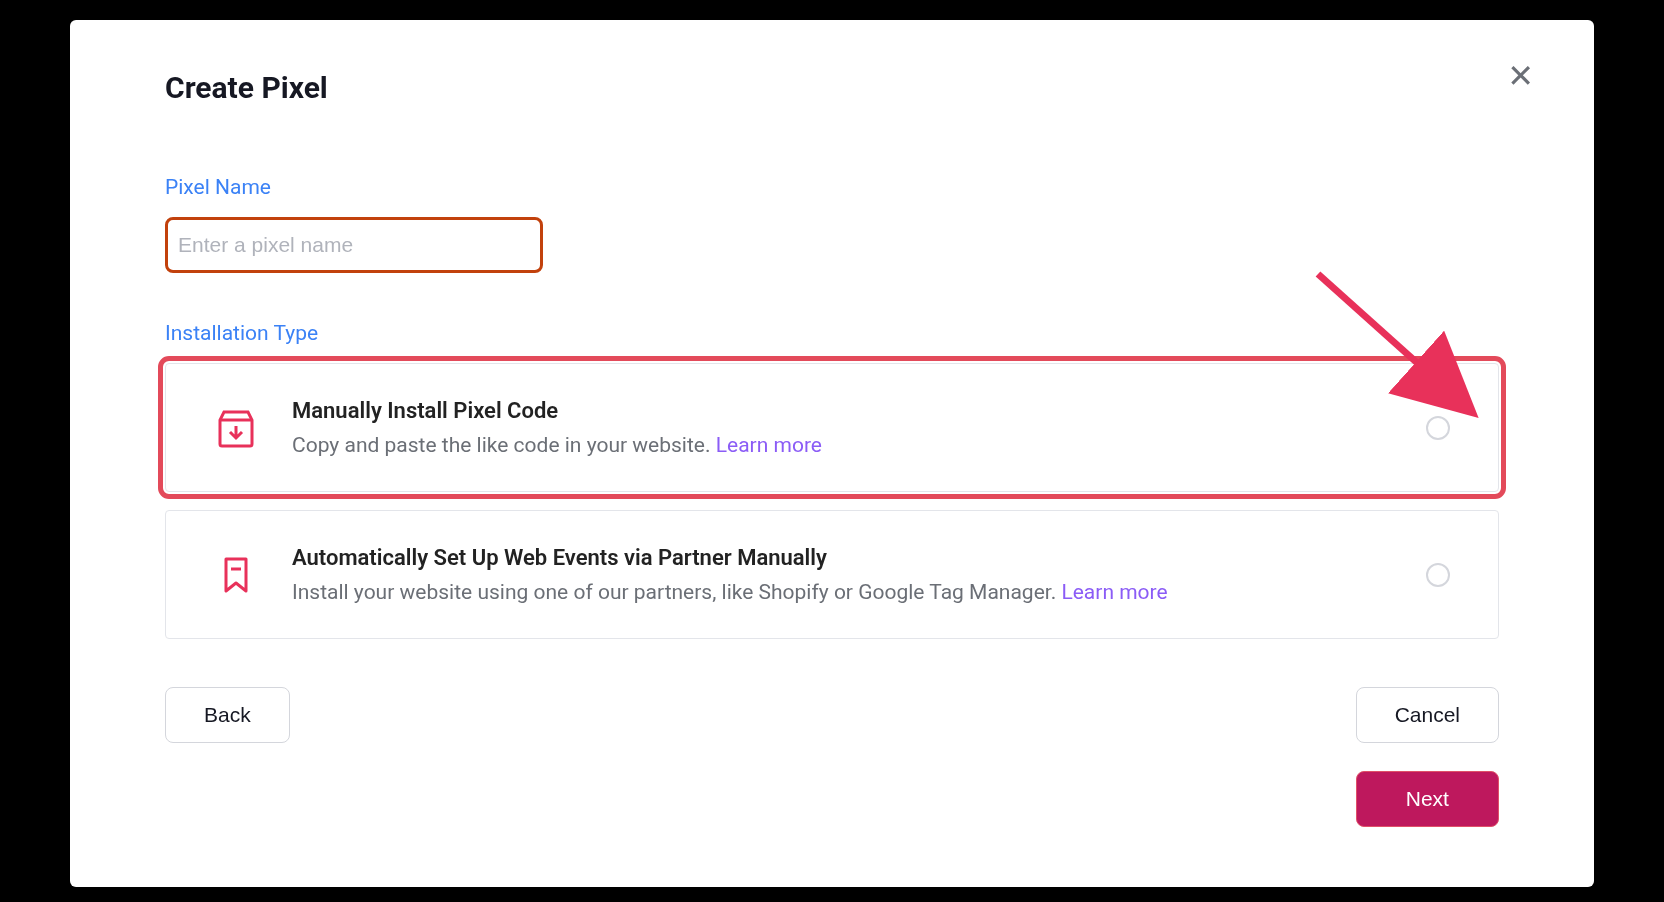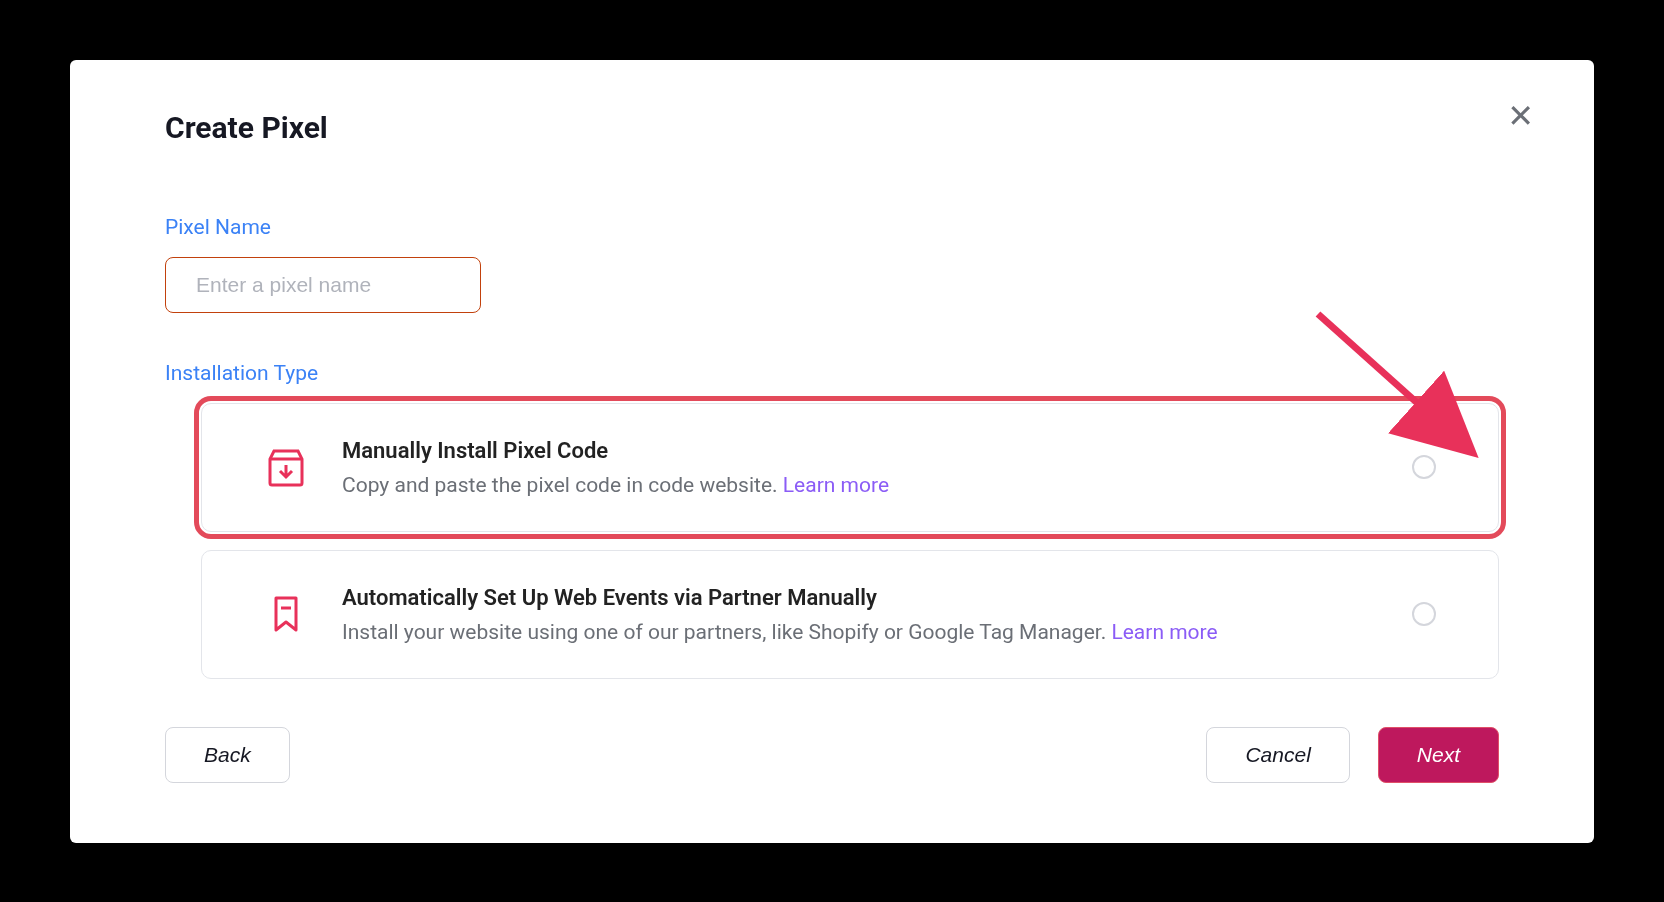--- a/index.html
+++ b/index.html
@@ -35,42 +35,41 @@
       font-weight: 700;
       color: #161823;
       margin-bottom: 70px;
     }
     .field-label {
       font-size: 21px;
       color: #3b82f6;
       margin-bottom: 18px;
     }
     .text-input {
-      width: 316px;
+      width: 378px;
       height: 56px;
-      padding: 0 30px;
+      padding: 0 10px;
       font-size: 21px;
-      border: 1px solid #c2410c;
+      border: 3px solid #c2410c;
       border-radius: 8px;
       color: #161823;
       margin-bottom: 48px;
     }
     .text-input::placeholder { color: #b0b3bb; }
     .options-wrap { position: relative; }
     .option-card {
       display: flex;
       align-items: center;
       gap: 34px;
-      padding: 34px 62px;
+      padding: 34px 48px;
       border: 1px solid #e3e5ea;
-      border-radius: 10px;
+      border-radius: 4px;
       margin-bottom: 18px;
       cursor: pointer;
       position: relative;
-      margin-left: 36px;
     }
     .option-card.highlighted {
       outline: 5px solid #e34a5a;
       outline-offset: 2px;
     }
     .option-icon {
       width: 44px;
       height: 44px;
       flex-shrink: 0;
     }
@@ -98,31 +97,30 @@
       position: absolute;
       top: -100px;
       right: 10px;
       pointer-events: none;
     }
     .footer {
       display: flex;
       justify-content: space-between;
       margin-top: 48px;
     }
-    .footer-right { display: flex; gap: 28px; }
+    .footer-right { display: flex; gap: 28px; flex-direction: column; }
     .btn {
       height: 56px;
       padding: 0 38px;
       font-size: 21px;
       border-radius: 8px;
       border: 1px solid #d4d6dc;
       background: #fff;
       color: #161823;
       cursor: pointer;
-      font-style: italic;
     }
     .btn-primary {
       background: #be185d;
       border-color: #e05068;
       color: #fff;
     }
   </style>
 </head>
 <body>
 
@@ -144,21 +142,21 @@
       <span class="option-icon">
         <svg viewBox="0 0 44 44" fill="none" stroke="#e8315a" stroke-width="3">
           <path d="M6 14 L6 38 Q6 40 8 40 L36 40 Q38 40 38 38 L38 14 L34 6 L10 6 Z" fill="none"></path>
           <path d="M6 14 L38 14"></path>
           <path d="M22 20 L22 32 M16 26 L22 32 L28 26"></path>
         </svg>
       </span>
       <div class="option-text">
         <div class="option-title">Manually Install Pixel Code</div>
         <div class="option-desc">
-          <span>Copy and paste the pixel code in code website. </span><span class="link">Learn more</span>
+          <span>Copy and paste the like code in your website. </span><span class="link">Learn more</span>
         </div>
       </div>
       <span class="radio"></span>
 
       <svg class="arrow-annotation" width="200" height="180" viewBox="0 0 200 180">
         <defs>
           <marker id="ah" markerWidth="12" markerHeight="12" refX="9" refY="6" orient="auto">
             <path d="M0,0 L12,6 L0,12 Z" fill="#e8315a"></path>
           </marker>
         </defs>

